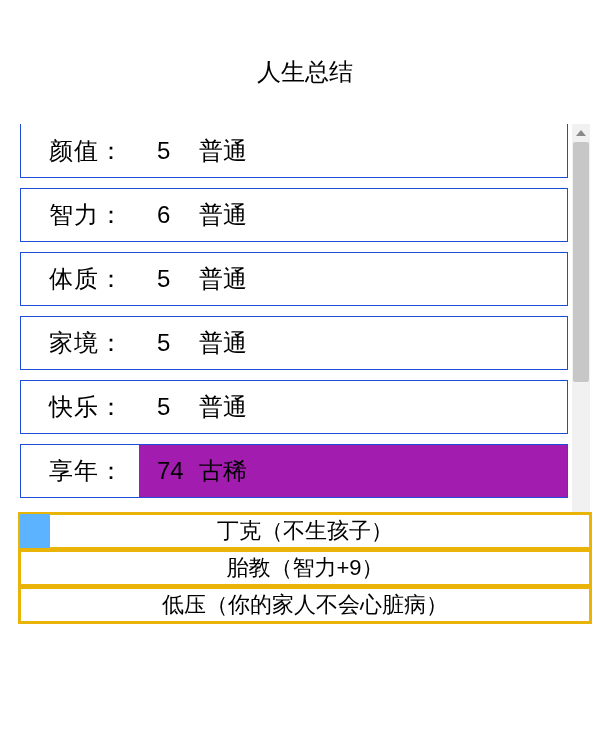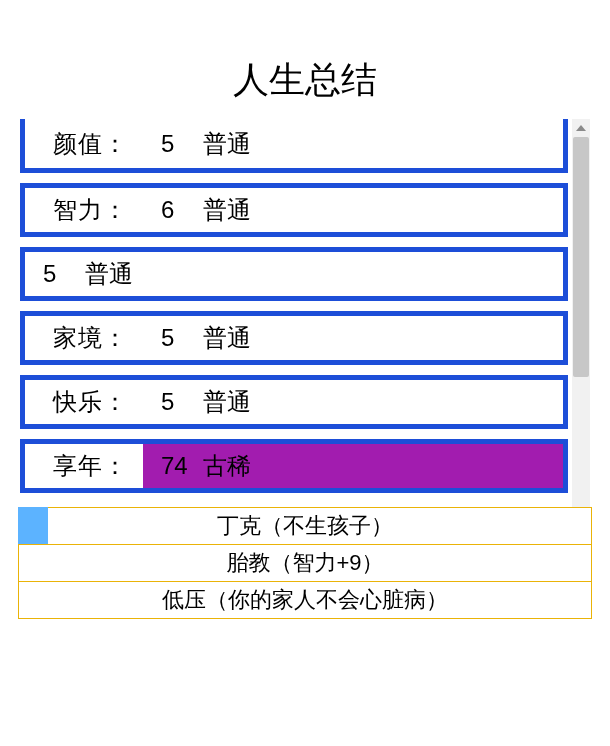--- a/index.html
+++ b/index.html
@@ -16,41 +16,41 @@
 
   .page {
     width: 610px;
     height: 746px;
     position: relative;
     padding-top: 56px;
   }
 
   .title {
     text-align: center;
-    font-size: 36px;
+    font-size: 24px;
     font-weight: 400;
-    margin-bottom: 14px;
+    margin-bottom: 36px;
   }
 
   .stats-area {
     position: relative;
     margin: 0 20px 14px 20px;
   }
 
   .stats-list {
     display: flex;
     flex-direction: column;
     gap: 10px;
     padding-right: 22px;
   }
 
   .stat-row {
     display: flex;
     align-items: stretch;
-    border: 5px solid #1d4ed8;
+    border: 1px solid #1d4ed8;
     background: #ffffff;
     height: 54px;
   }
   .stat-row:first-child {
     border-top: none;
   }
 
   .stat-label-cell {
     width: 118px;
     display: flex;
@@ -121,21 +121,21 @@
   .talent-prompt {
     text-align: center;
     font-size: 24px;
     padding: 8px 0 6px 0;
   }
 
   .talent-row {
     position: relative;
     width: 100%;
     height: 38px;
-    border: 1px solid #eab308;
+    border: 3px solid #eab308;
     background: #ffffff;
     display: flex;
     align-items: center;
     justify-content: center;
     font-size: 22px;
     margin-bottom: -1px;
     cursor: pointer;
   }
   .talent-row .sel-mark {
     position: absolute;
@@ -167,20 +167,21 @@
 
       <div class="stat-row">
         <div class="stat-label-cell">智力：</div>
         <div class="stat-value-cell">
           <span class="stat-value-num">6</span>
           <span>普通</span>
         </div>
       </div>
 
       <div class="stat-row">
+        <div class="stat-label-cell">体质：</div>
         <div class="stat-value-cell">
           <span class="stat-value-num">5</span>
           <span>普通</span>
         </div>
       </div>
 
       <div class="stat-row">
         <div class="stat-label-cell">家境：</div>
         <div class="stat-value-cell">
           <span class="stat-value-num">5</span>

